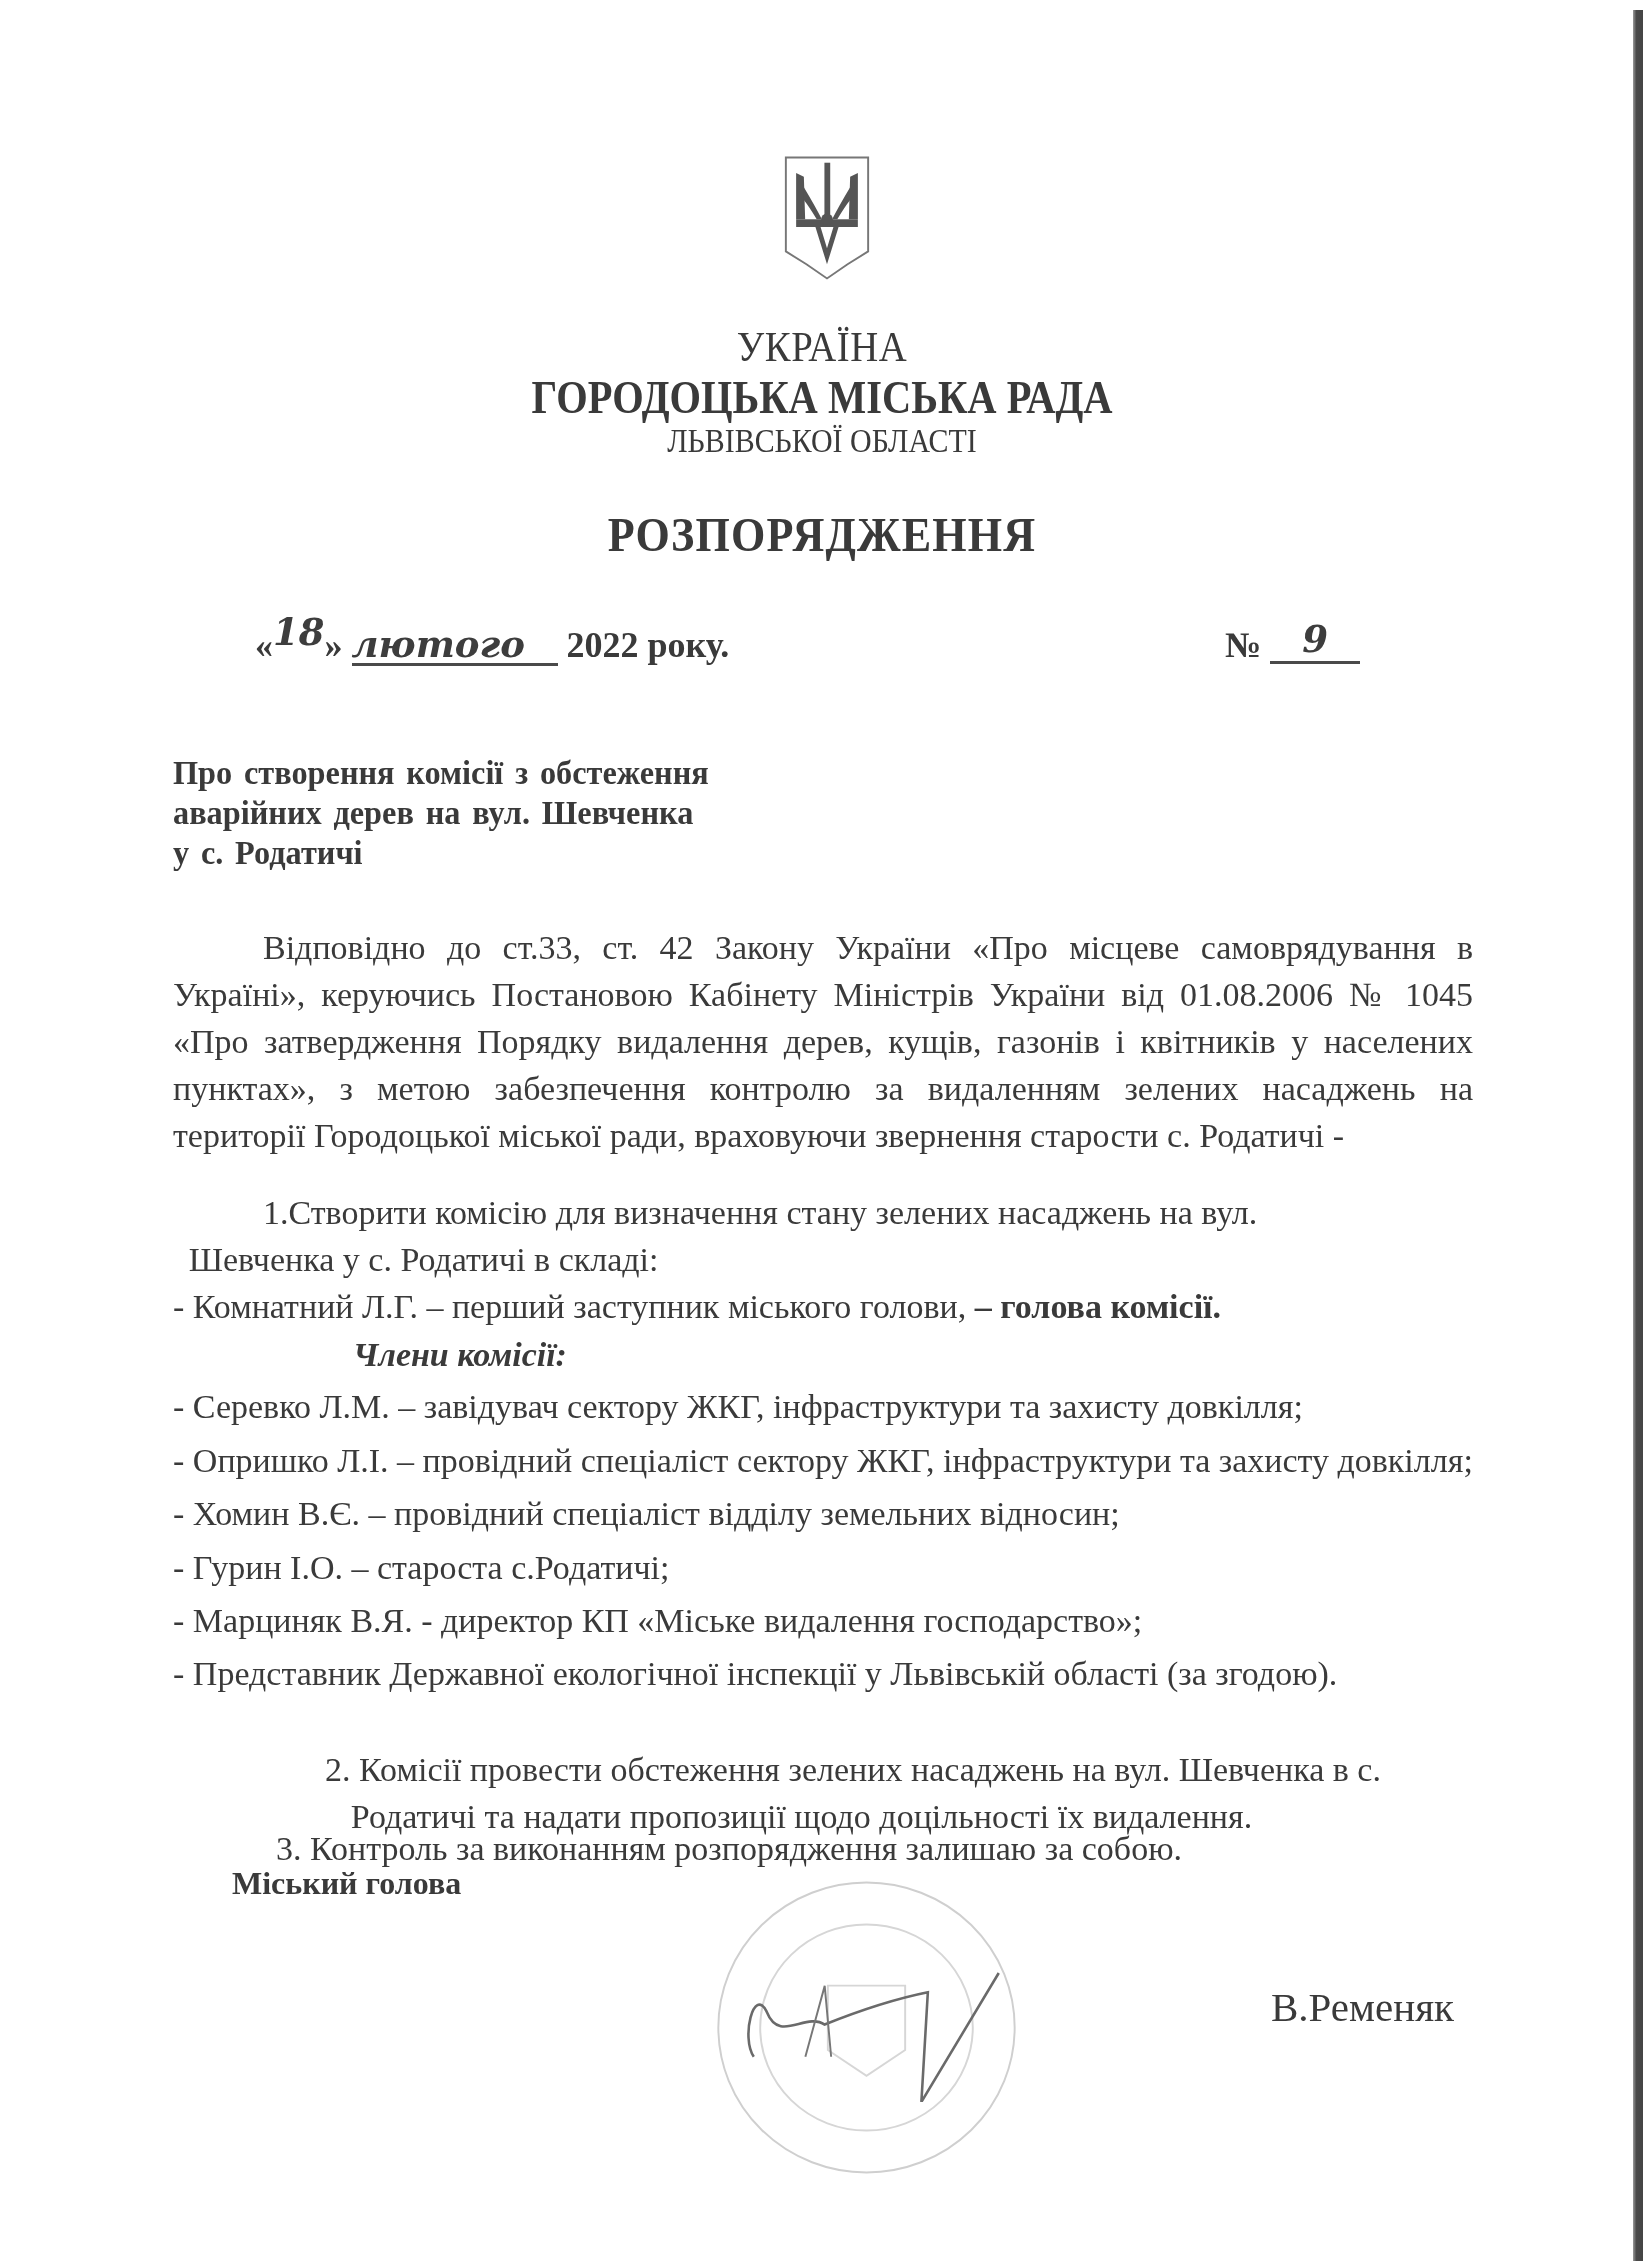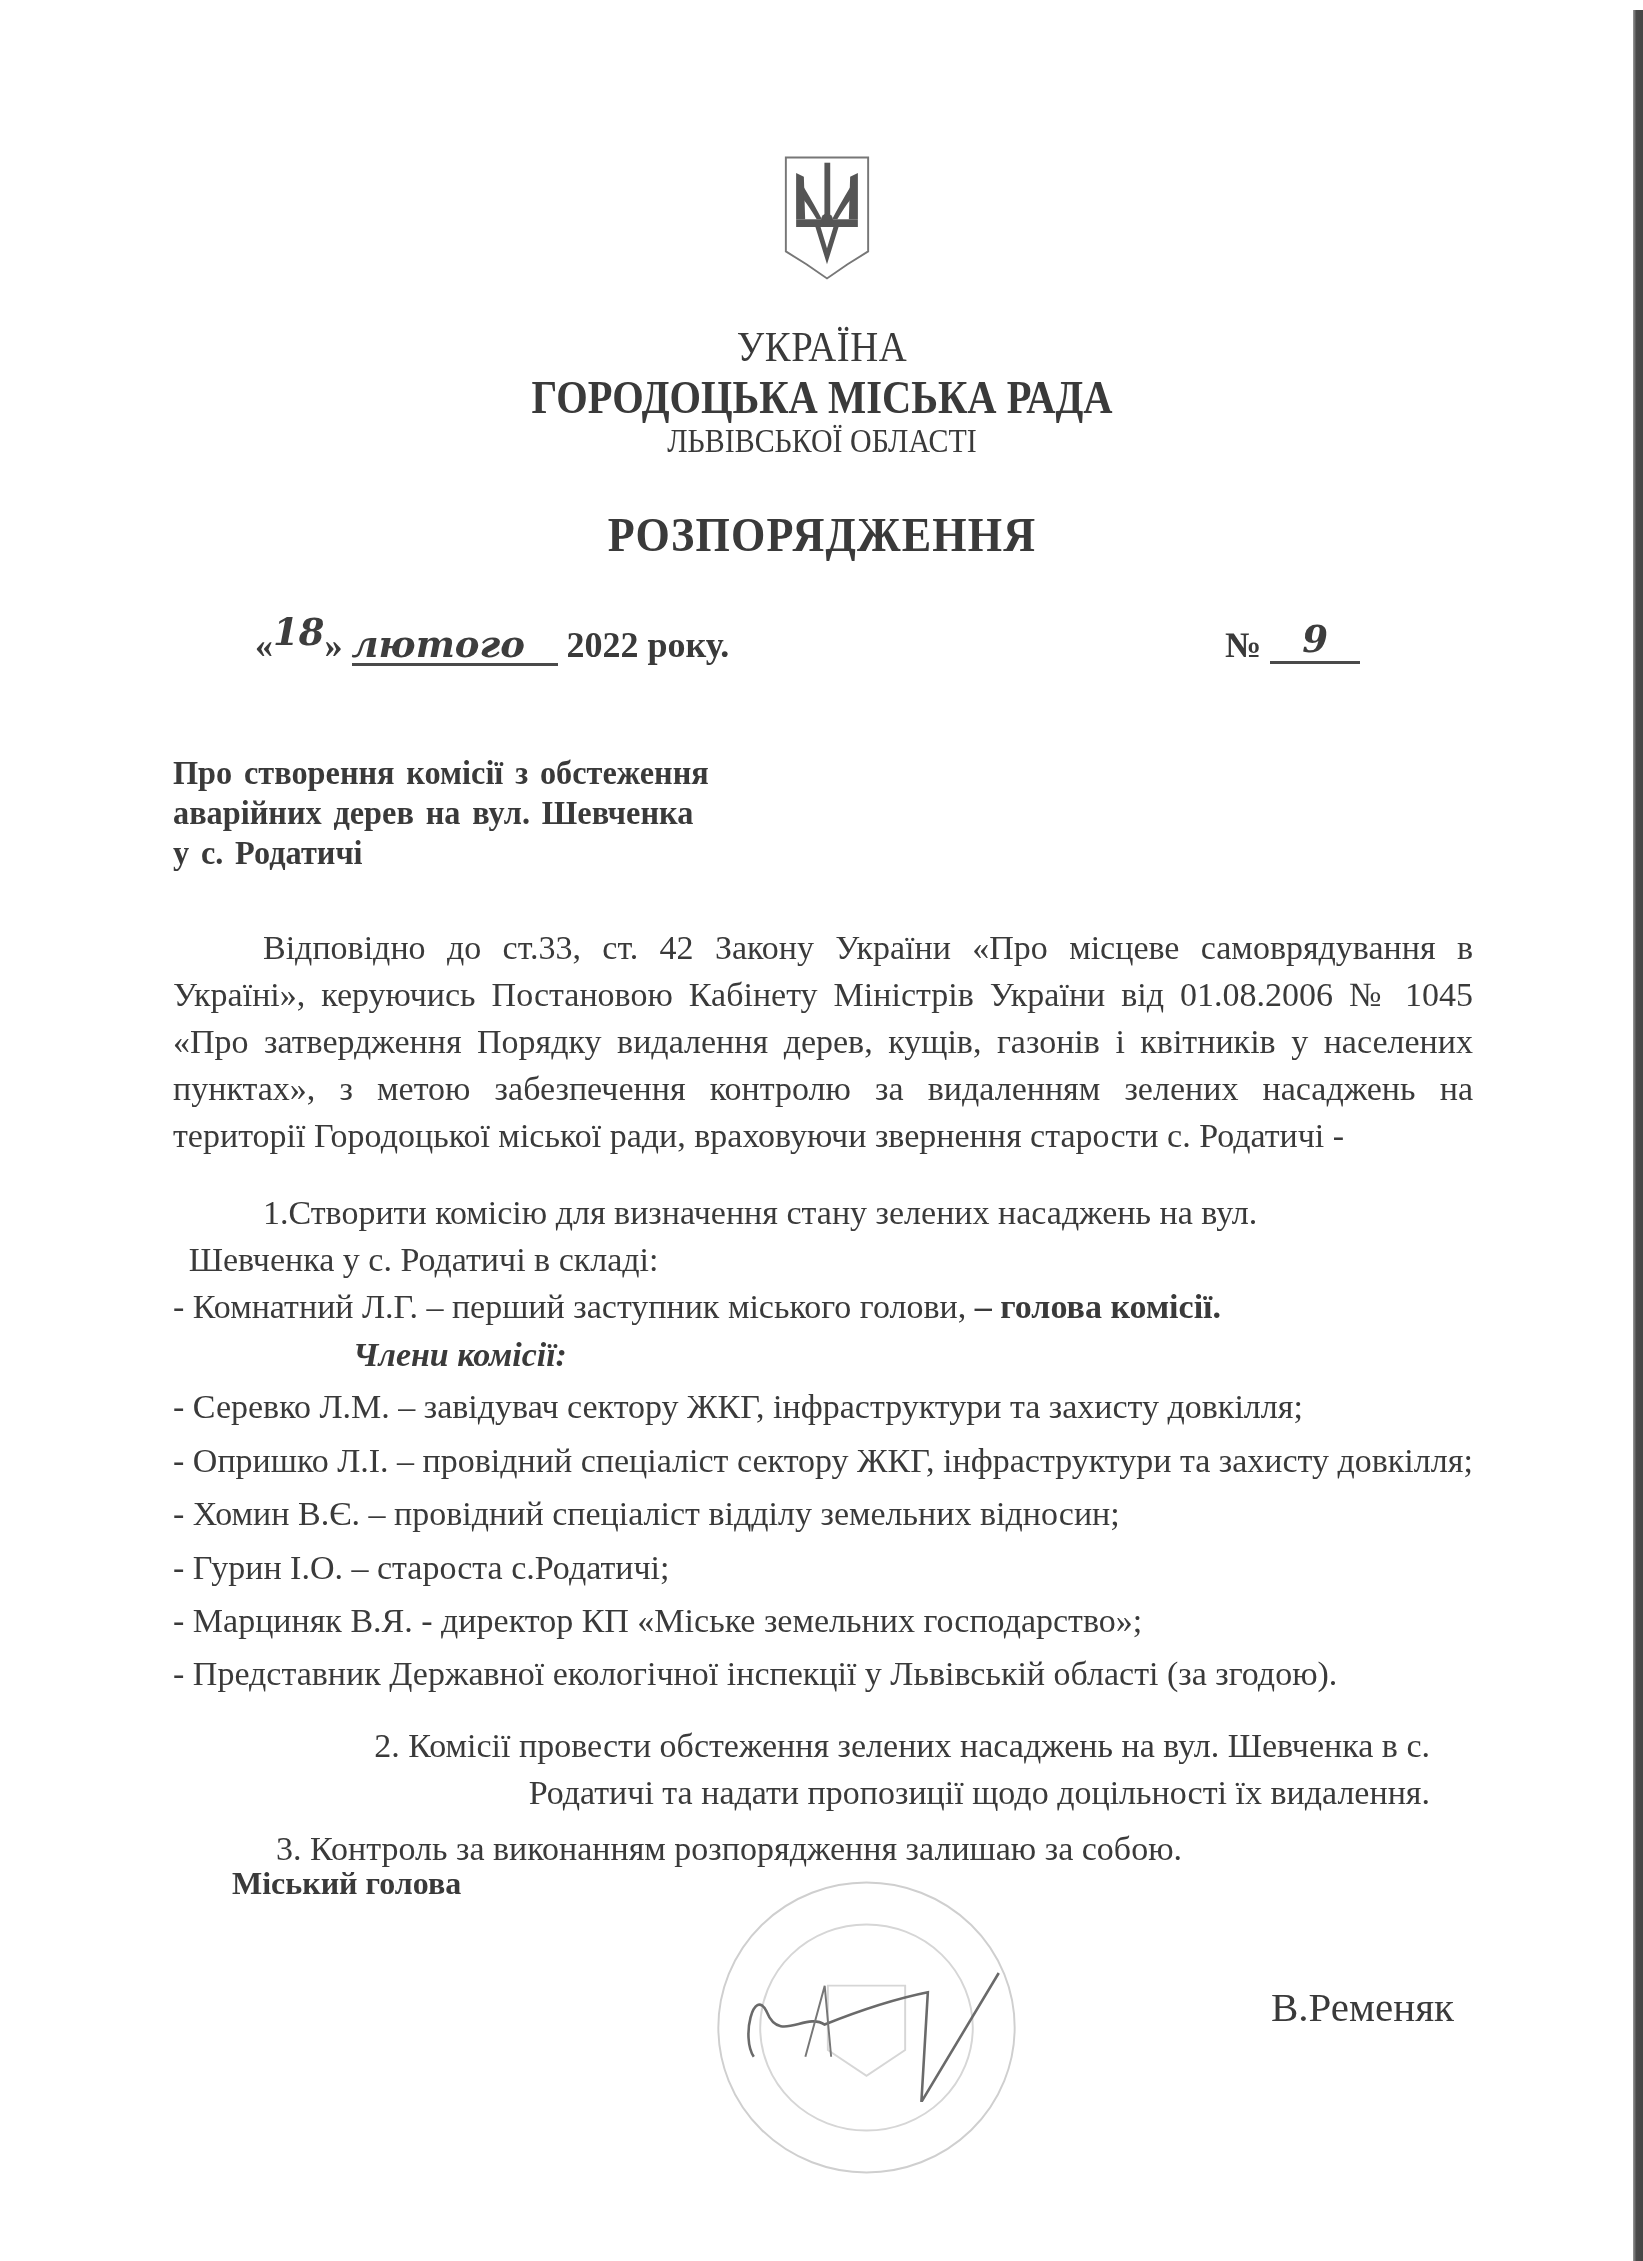--- a/index.html
+++ b/index.html
@@ -122,26 +122,26 @@
 
 <div class="body-text item1">
   <div class="p1 line">1.Створити  комісію  для  визначення  стану  зелених  насаджень  на  вул.</div>
   <div class="p1b line">Шевченка у с. Родатичі в складі:</div>
   <div class="line"><span>- Комнатний Л.Г. – перший заступник міського голови, </span><span class="bold">– голова комісії.</span></div>
   <div class="members-head">Члени комісії:</div>
   <div class="member first">- Серевко Л.М. – завідувач сектору ЖКГ, інфраструктури та захисту довкілля;</div>
   <div class="member">- Опришко Л.І. – провідний спеціаліст сектору ЖКГ, інфраструктури та захисту довкілля;</div>
   <div class="member">- Хомин В.Є. – провідний спеціаліст відділу земельних відносин;</div>
   <div class="member">- Гурин І.О. – староста с.Родатичі;</div>
-  <div class="member">- Марциняк В.Я. - директор КП «Міське земельних господарство»;</div>
+  <div class="member">- Марциняк В.Я. - директор КП «Міське видалення господарство»;</div>
   <div class="member">- Представник Державної екологічної інспекції у Львівській області (за згодою).</div>
 </div>
 
 <div class="body-text item2">
-  <div class="p2" style="text-align:right; width:1257px;">2. Комісії провести обстеження зелених насаджень на вул. Шевченка в с. Родатичі та надати пропозиції щодо доцільності їх видалення.</div>
+  <div class="p2" style="text-align:center; width:1257px;margin-top:24px;">2. Комісії провести обстеження зелених насаджень на вул. Шевченка в с. Родатичі та надати пропозиції щодо доцільності їх видалення.</div>
 </div>
 <div class="body-text item3">3. Контроль за виконанням розпорядження залишаю за собою.</div>
 
 <svg class="stamp" viewBox="0 0 520 470">
   <ellipse cx="260" cy="235" rx="230" ry="225" fill="none" stroke="#cfcfcf" stroke-width="3"></ellipse>
   <ellipse cx="260" cy="235" rx="165" ry="160" fill="none" stroke="#d6d6d6" stroke-width="3"></ellipse>
   <path d="M200 170 H320 V270 L260 310 L200 270 Z" fill="none" stroke="#d6d6d6" stroke-width="3"></path>
 </svg>
 <svg class="signature" viewBox="0 0 560 220">
   <path d="M40 150 C20 120 40 40 60 80 C80 130 120 80 150 100 C200 80 260 60 310 50 L300 220 L420 20" fill="none" stroke="#6a6a6a" stroke-width="4"></path>

